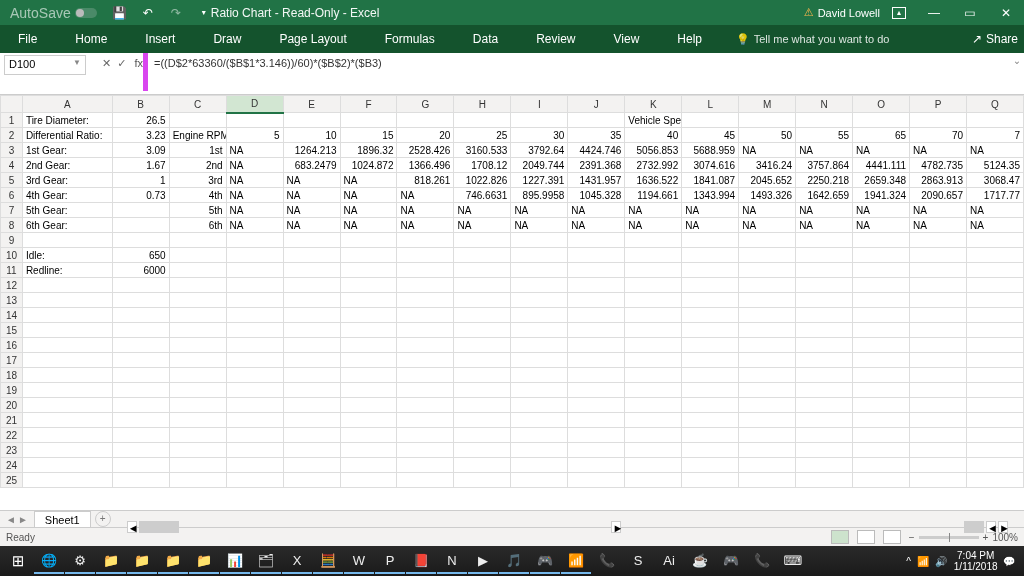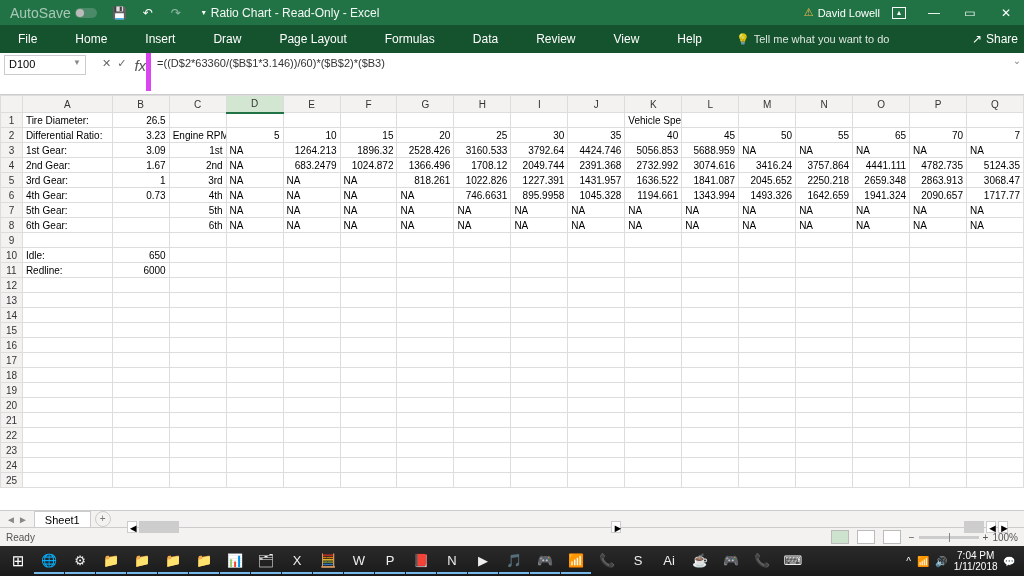--- a/index.html
+++ b/index.html
@@ -16,21 +16,21 @@
 .winbtn span{width:28px;text-align:center;cursor:pointer;font-size:12px}
 .ribbon{background:#14532d;height:28px;display:flex;align-items:center;color:#fff;padding:0 6px;gap:14px}
 .ribbon .tab{padding:6px 12px;font-size:12px;cursor:pointer}
 .tell{opacity:.85;font-size:11px;margin-left:8px;display:flex;align-items:center;gap:4px}
 .share{margin-left:auto;display:flex;align-items:center;gap:4px;font-size:12px}
 .fbar{height:42px;border-bottom:1px solid #ccc;display:flex;align-items:flex-start;background:#fff}
 .namebox{width:82px;height:20px;border:1px solid #ccc;margin:2px 0 0 4px;padding:2px 4px;font-size:11px;display:flex;align-items:flex-start;justify-content:space-between}
 .namebox .dd{color:#888;font-size:8px}
 .fx-btns{display:flex;align-items:center;gap:6px;margin:4px 8px 0 16px;color:#666}
 .fx-btns span{font-size:11px}
-.fx-lbl{font-style:italic;font-size:15px;margin-top:4px;color:#555}
+.fx-lbl{font-size:11px;margin-top:4px;color:#555}
 .fx-input{flex:1;height:38px;border-left:5px solid #d946ef;padding:4px 6px;font-size:11px;color:#333}
 .fx-expand{width:14px;color:#888;text-align:center;padding-top:2px;font-size:10px}
 .sheet{flex:1;overflow:hidden;position:relative;background:#fff}
 table{border-collapse:collapse;table-layout:fixed;width:100%}
 th,td{border:1px solid #ddd;height:15px;font-size:10px;padding:0 3px;white-space:nowrap;overflow:hidden;text-overflow:clip}
 th{background:#f3f2f1;color:#333;font-weight:normal;text-align:center;position:relative}
 th.col{height:17px}
 th.row{width:20px;background:#f3f2f1}
 th.corner{width:20px;background:#f3f2f1}
 th.sel{background:#d2e6d2;border-bottom:2px solid #217346}

